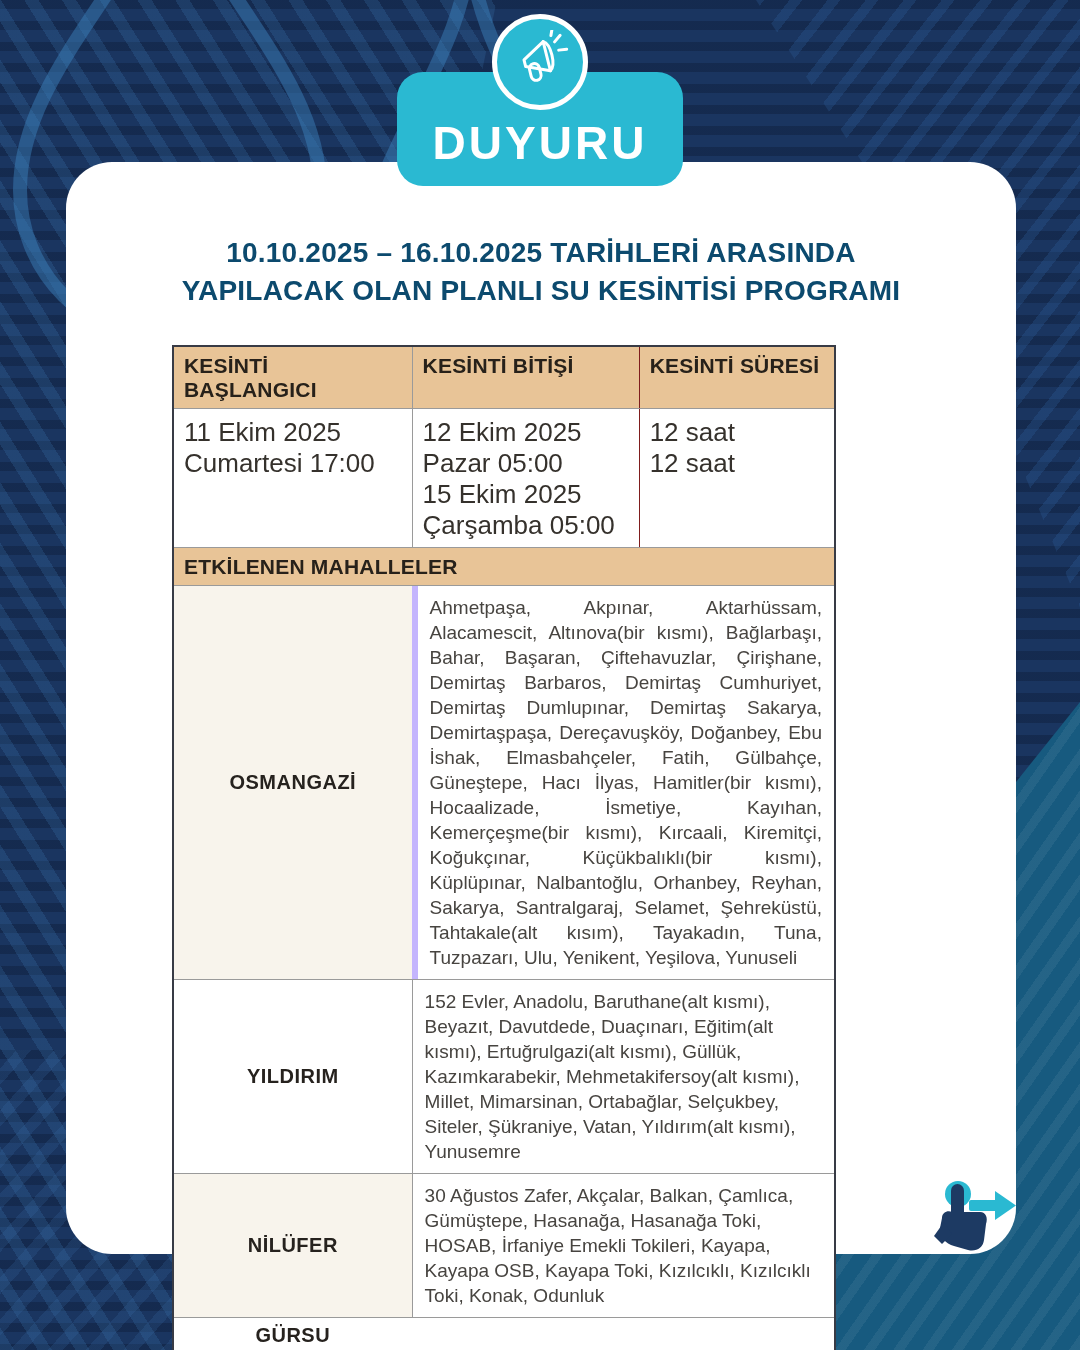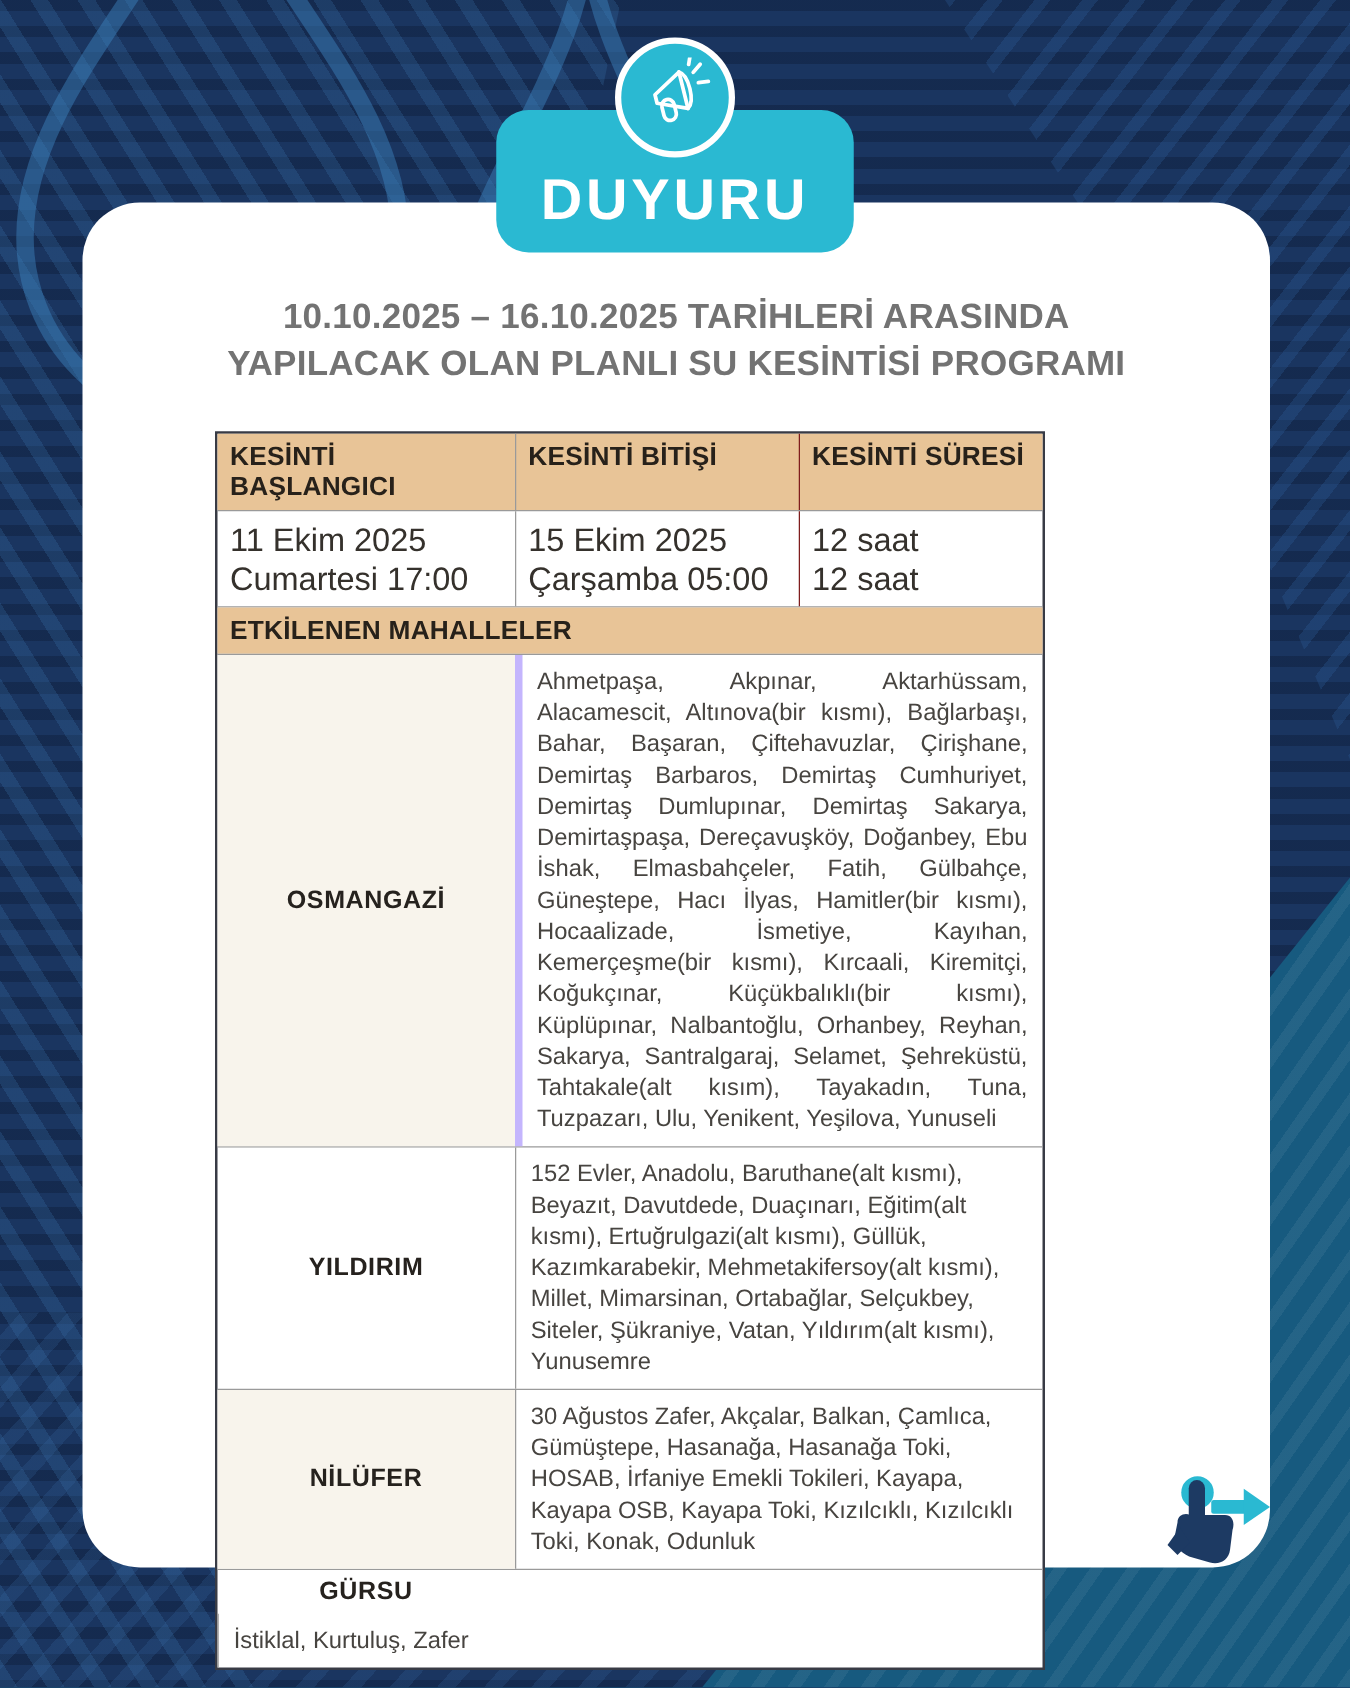--- a/index.html
+++ b/index.html
@@ -41,21 +41,21 @@
   }
   .bg-corner-teal::after {
     content:""; position:absolute; inset:0;
     background:repeating-linear-gradient(-55deg,
       rgba(255,255,255,0.06) 0 9px, rgba(255,255,255,0) 9px 24px);
   }
   .bg-drops { position:absolute; left:0; top:0; }
 
   
   .badge-wrap {
-    position:absolute; left:0; right:0; top:16px;
+    position:absolute; left:0; right:0; top:0;
     display:flex; flex-direction:column; align-items:center;
     z-index:5;
   }
   .badge-circle {
     width:96px; height:96px; border-radius:50%;
     background:#2ab9d2; border:5px solid #ffffff;
     display:flex; align-items:center; justify-content:center;
     margin-top:14px;
     z-index:2;
   }
@@ -76,21 +76,21 @@
     position:absolute;
     left:66px; top:162px;
     width:950px; height:1092px;
     background:#ffffff;
     border-radius:46px;
     z-index:3;
   }
   .card-title {
     margin-top:72px;
     text-align:center;
-    color:#737373;
+    color:#0c4a6e;
     font-size:28px; font-weight:bold;
     line-height:38px;
     letter-spacing:0.2px;
   }
 
   
   .table {
     position:absolute;
     left:106px; top:183px;
     width:664px;
@@ -191,20 +191,21 @@
       <div class="cell c1">KESİNTİ BAŞLANGICI</div>
       <div class="cell c2">KESİNTİ BİTİŞİ</div>
       <div class="cell c3">KESİNTİ SÜRESİ</div>
     </div>
 
     <div class="trow dates-row">
       <div class="cell c1">
         <div>11 Ekim 2025 Cumartesi 17:00</div>
       </div>
       <div class="cell c2">
+        <div>12 Ekim 2025 Pazar 05:00</div>
         <div>15 Ekim 2025 Çarşamba 05:00</div>
       </div>
       <div class="cell c3">
         <div>12 saat</div>
         <div>12 saat</div>
       </div>
     </div>
 
     <div class="trow" style="display:block;">
       <div class="band-row">ETKİLENEN MAHALLELER</div>

